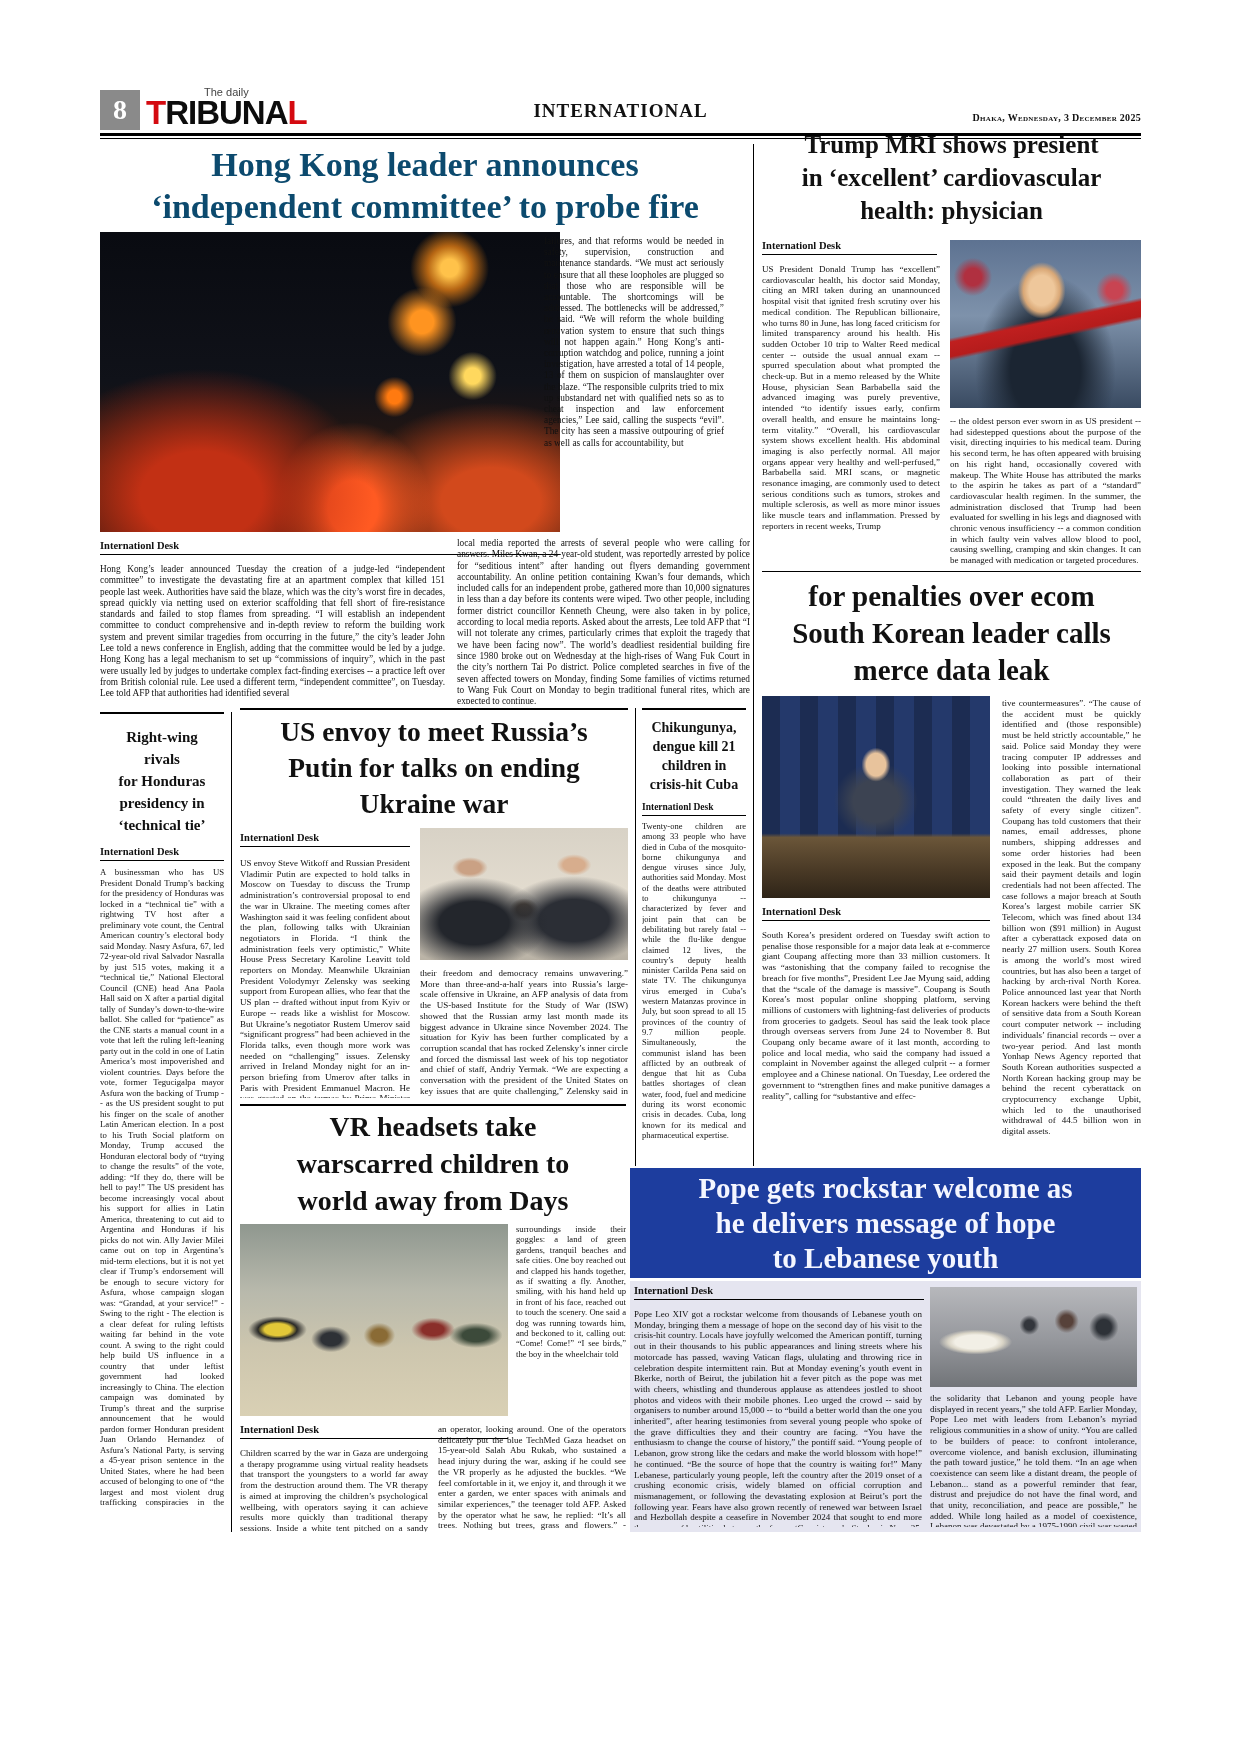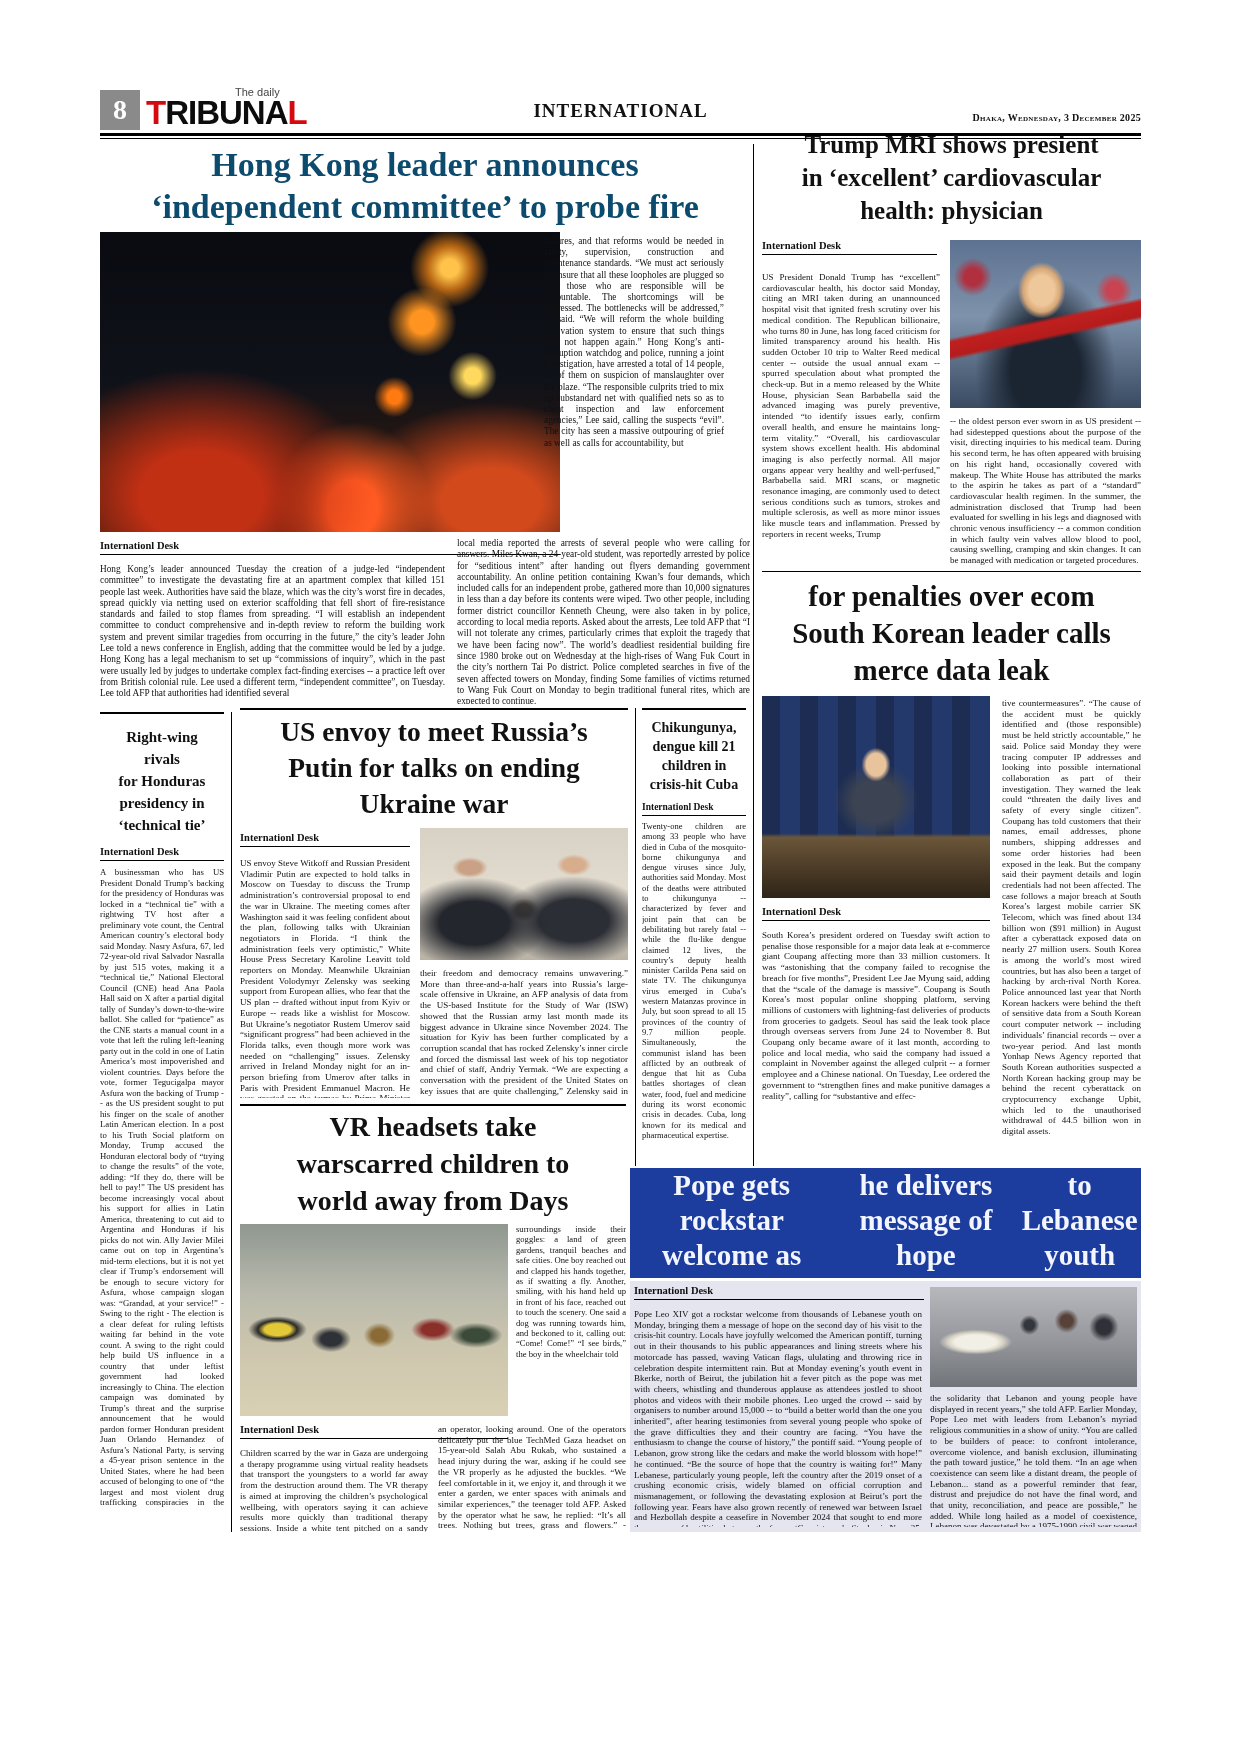--- a/index.html
+++ b/index.html
@@ -2,21 +2,21 @@
 <html><head>
 <meta charset="utf-8">
 <style>
   html,body{margin:0;padding:0;background:#ffffff;}
   #page{position:relative;width:1241px;height:1754px;background:#ffffff;overflow:hidden;
         font-family:"Liberation Serif",serif;color:#111;}
   
   #pageno{position:absolute;left:100px;top:90px;width:40px;height:40px;background:#8a8a8a;
           color:#fff;font:bold 28px/40px "Liberation Serif",serif;text-align:center;}
   #logo{position:absolute;left:146px;top:86px;}
-  #tagline{margin-left:89px;font:11px "Liberation Sans",sans-serif;color:#444;}
+  #tagline{margin-left:58px;font:11px "Liberation Sans",sans-serif;color:#444;}
   #logotext{font-family:"Liberation Sans",sans-serif;font-weight:900;font-size:33px;line-height:30px;letter-spacing:-1px;color:#0c0c0c;}
   .lt-red{color:#d40a10;}
   #section-title{position:absolute;left:0;top:100px;width:100%;text-align:center;
           font:bold 19px "Liberation Serif",serif;letter-spacing:1px;}
   #dateline{position:absolute;right:100px;top:112px;font:bold 10px "Liberation Serif",serif;
           font-variant:small-caps;letter-spacing:.3px;}
   #mast-rules{position:absolute;left:100px;top:133px;width:1041px;}
   #mast-rules .r1{border-top:3.5px solid #000;}
   #mast-rules .r2{border-top:1px solid #000;margin-top:2px;}
   
@@ -47,21 +47,21 @@
   #art-trump{left:762px;top:128px;width:379px;height:442px;}
   #art-trump .hl{font-size:25px;line-height:33px;}
   #trump-desk{left:0;top:112px;width:175px;}
   #trump-photo{left:188px;top:112px;width:191px;height:168px;background:
     radial-gradient(ellipse at 48% 30%, #eec79b 0 9%, #d9a877 13%, transparent 17%),
     linear-gradient(168deg, transparent 47%, #c01f1f 49%, #b51c1c 56%, transparent 58%),
     radial-gradient(ellipse at 50% 78%, #1b2532 0 26%, transparent 52%),
     radial-gradient(circle at 12% 22%, #b03040 0 4%, transparent 9%),
     radial-gradient(circle at 86% 30%, #c84452 0 4%, transparent 9%),
     linear-gradient(180deg,#5d7291 0%,#7e92ab 45%,#394a61 100%);}
-  #trump-c1{left:0;top:136px;width:178px;height:306px;margin-top:8px;}
+  #trump-c1{left:0;top:136px;width:178px;height:306px;}
   #trump-c2{left:188px;top:288px;width:191px;height:154px;}
   
   #art-sk{left:762px;top:578px;width:379px;height:588px;}
   #art-sk .hl{font-size:29px;line-height:37px;}
   #sk-photo{left:0;top:118px;width:228px;height:202px;background:
     radial-gradient(ellipse at 50% 34%, #e8c39c 0 6%, transparent 9%),
     radial-gradient(ellipse at 50% 52%, #3c4352 0 14%, transparent 26%),
     linear-gradient(180deg, transparent 68%, #6b5639 70%, #4a3a26 86%, #2e2418 100%),
     repeating-linear-gradient(90deg,#1c2c52 0 18px,#24396b 18px 38px),
     linear-gradient(180deg,#1d2f55,#203564);}
@@ -100,21 +100,21 @@
     radial-gradient(ellipse at 52% 58%, #8a6b35 0 4%, transparent 8%),
     radial-gradient(ellipse at 72% 55%, #8a2f2a 0 4%, transparent 8%),
     radial-gradient(ellipse at 88% 58%, #3c4a3a 0 4%, transparent 8%),
     linear-gradient(180deg,#8f978f 0%,#b8b9ac 35%,#cdc6ae 65%,#d9d0b4 100%);}
   #vr-side{left:276px;top:118px;width:110px;height:198px;font-size:8.6px;line-height:10.4px;}
   #vr-desk{left:0;top:318px;width:268px;}
   #vr-c1{left:0;top:342px;width:188px;height:86px;}
   #vr-c2{left:198px;top:318px;width:188px;height:110px;}
   
   #pope-box{position:absolute;left:630px;top:1168px;width:511px;height:110px;background:#1d3d9e;
-            display:flex;flex-direction:row;justify-content:center;}
+            display:flex;flex-direction:column;justify-content:center;}
   #pope-box div{color:#f4f6ff;font:bold 29px/35px "Liberation Serif",serif;text-align:center;}
   #art-pope{left:630px;top:1281px;width:511px;height:251px;background:#e5e5f0;}
   #pope-desk{left:4px;top:4px;width:290px;}
   #pope-photo{left:300px;top:6px;width:207px;height:100px;background:
     radial-gradient(ellipse at 22% 55%, #f2efe6 0 9%, #d9d4c6 12%, transparent 16%),
     radial-gradient(circle at 48% 38%, #33363c 0 4%, transparent 8%),
     radial-gradient(circle at 66% 34%, #57423a 0 4%, transparent 8%),
     radial-gradient(circle at 84% 40%, #2e3238 0 4%, transparent 8%),
     linear-gradient(180deg,#b7b8bc 0%,#94969b 55%,#717478 100%);}
   #pope-c1{left:4px;top:28px;width:288px;height:218px;}

